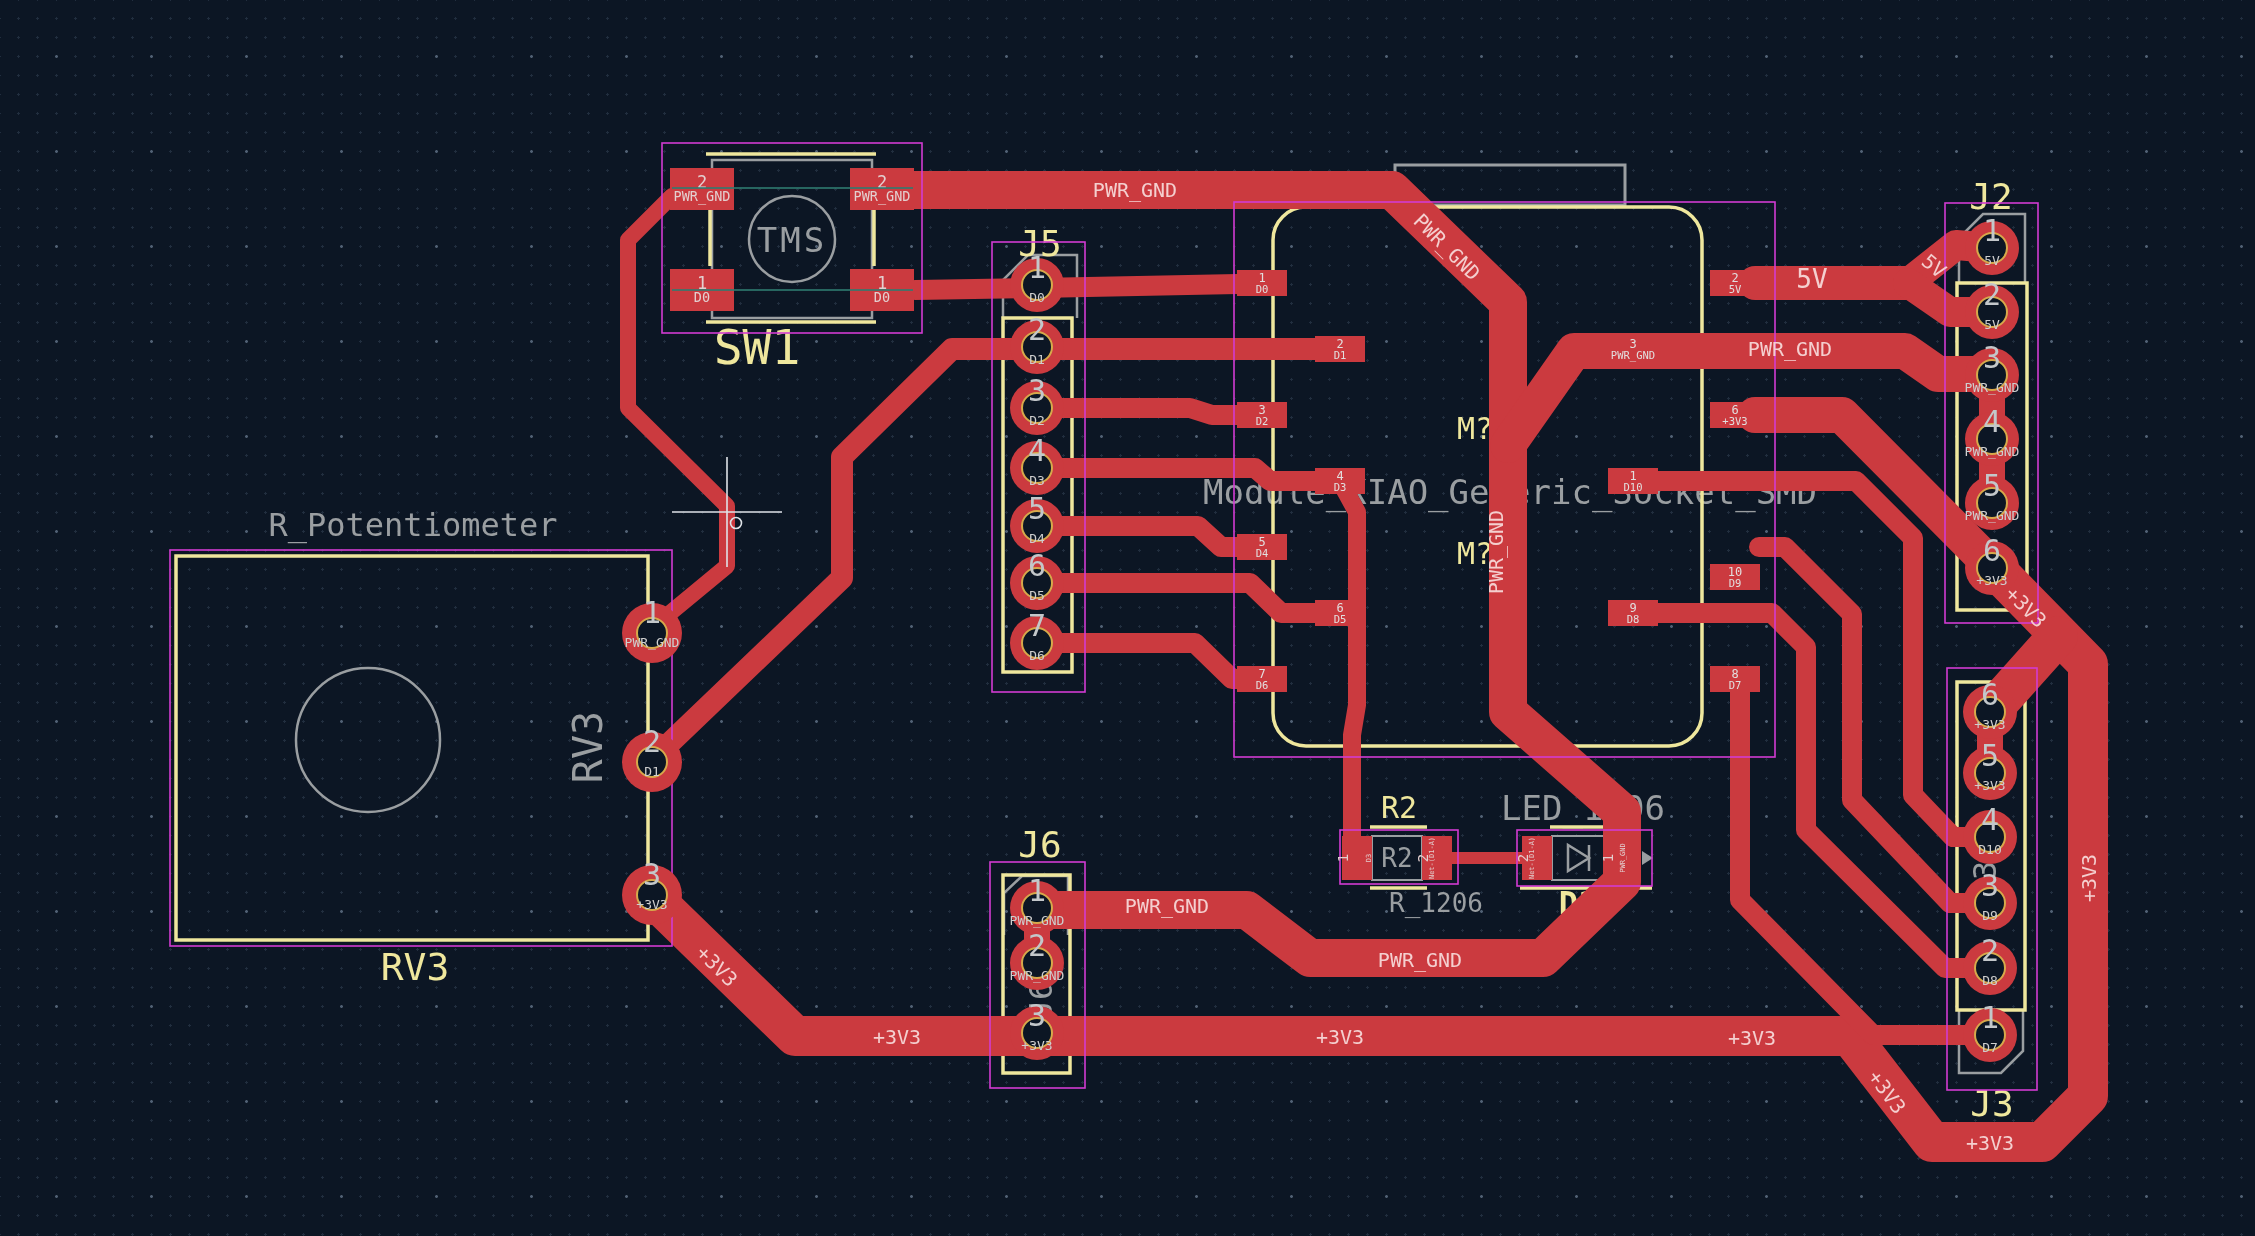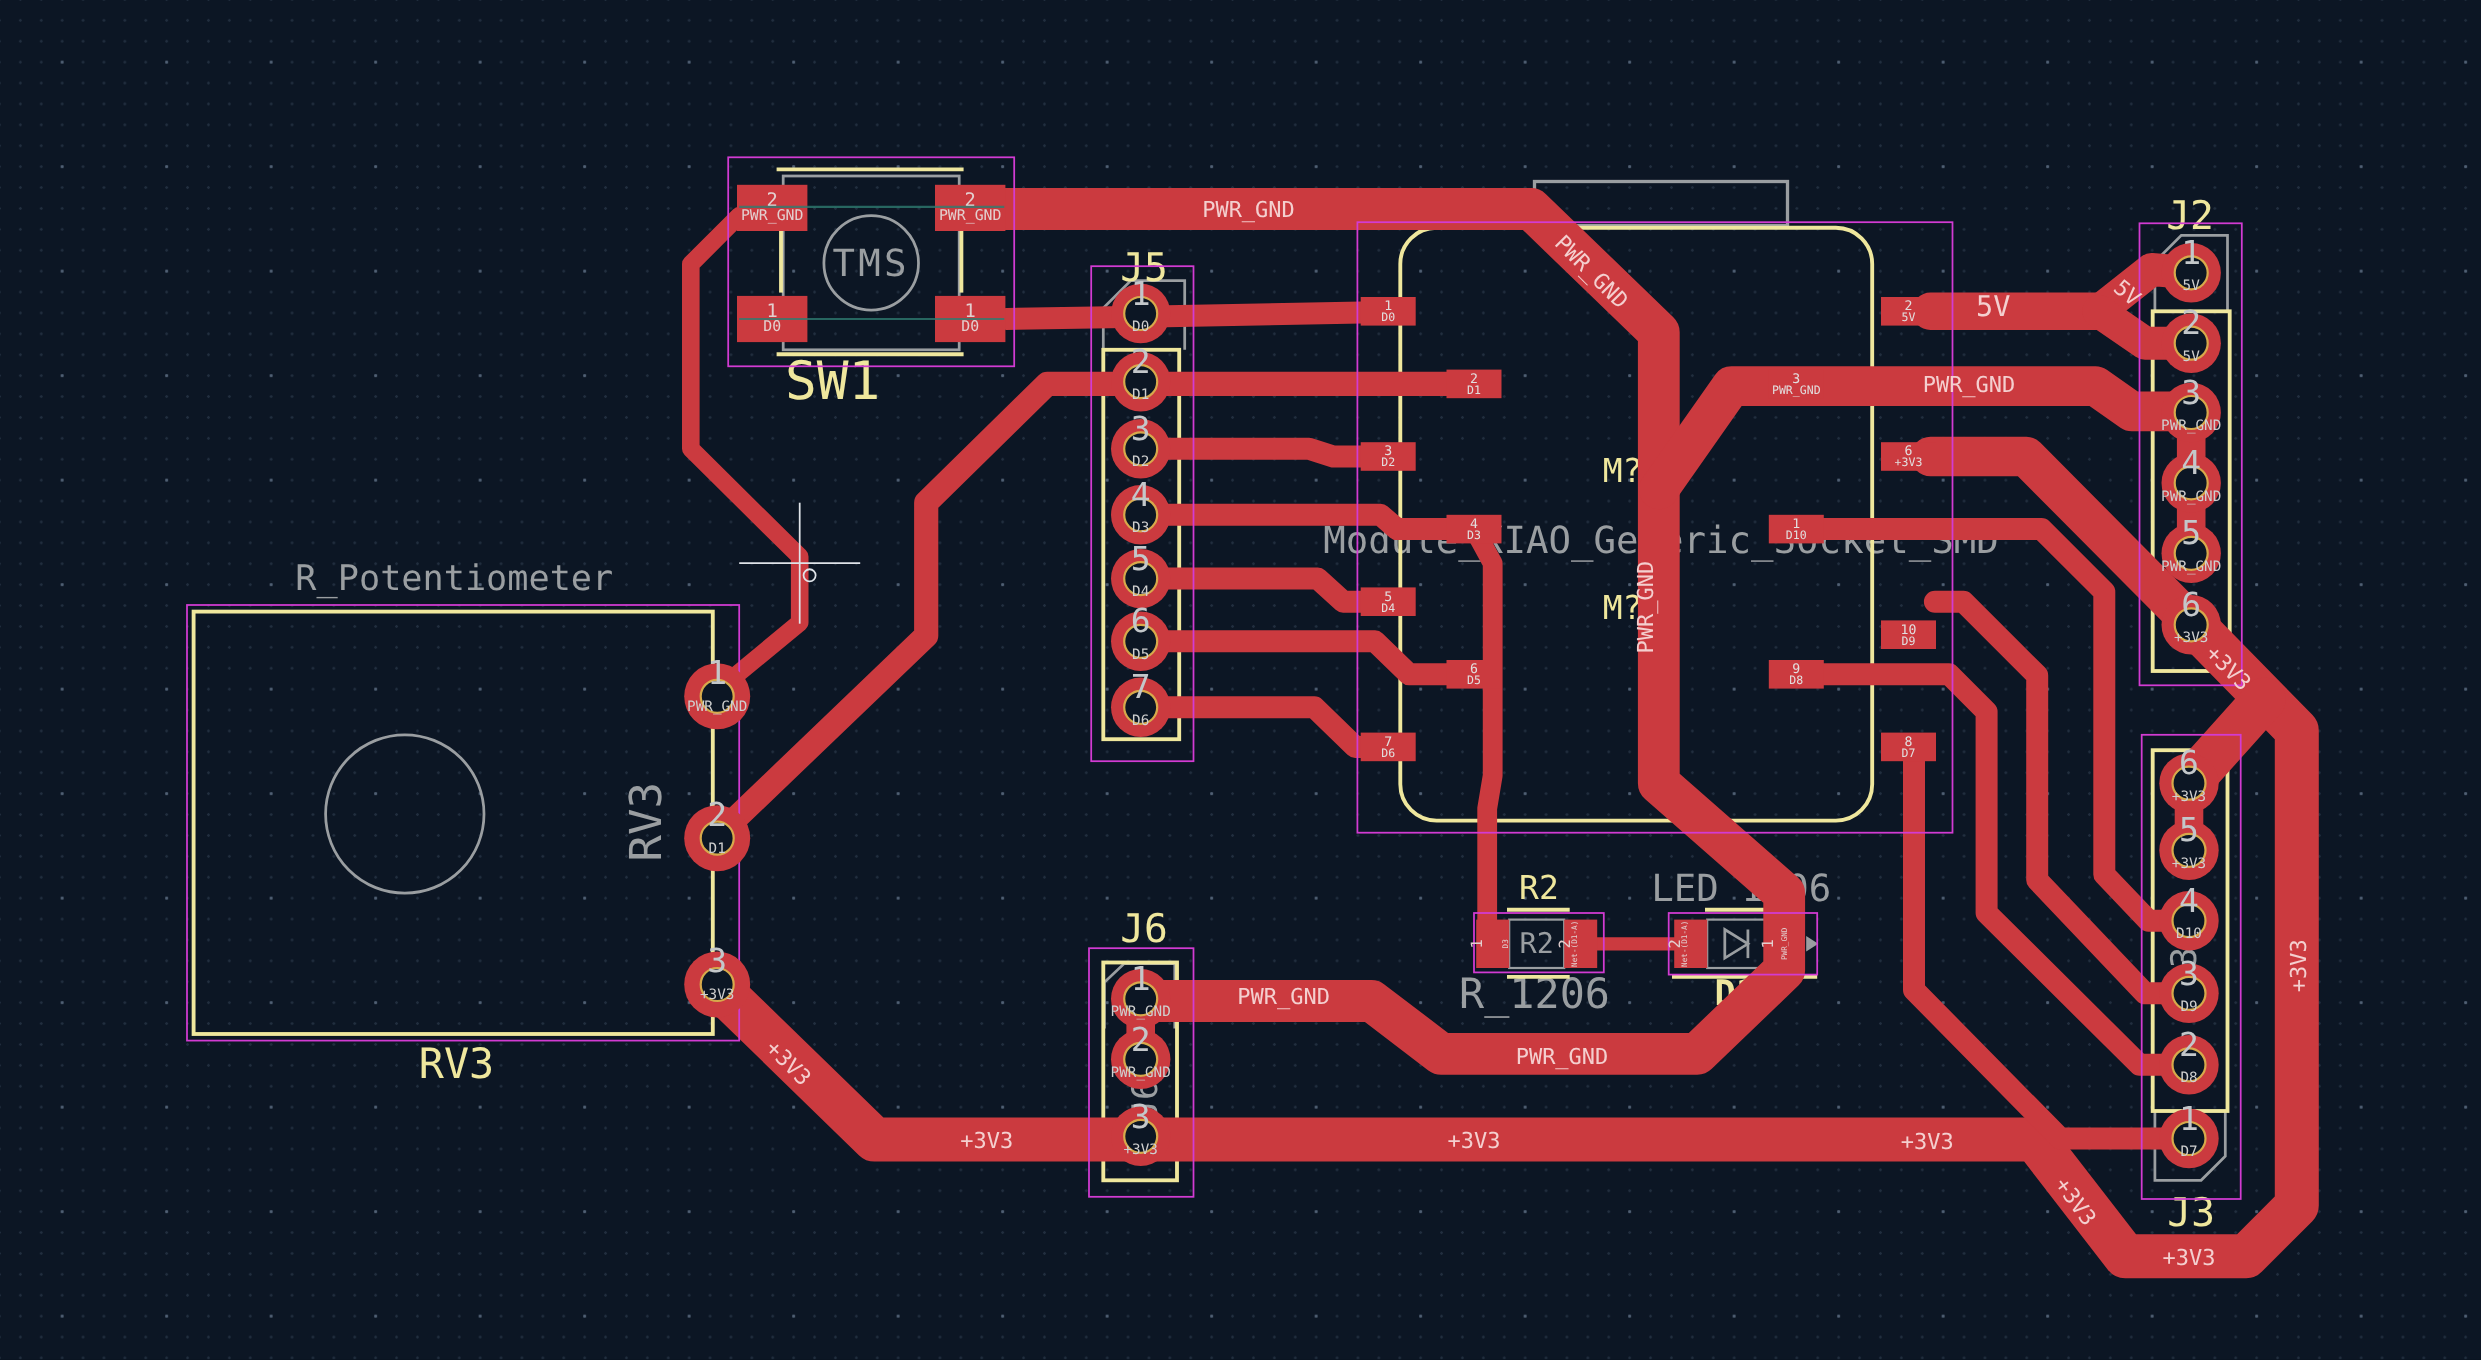--- a/index.html
+++ b/index.html
@@ -77,21 +77,21 @@
       <path d="M1959,1010 L1959,1073 L2001,1073 L2023,1051 L2023,1010"></path>
       <rect x="1372" y="836" width="50" height="44" stroke-width="2"></rect>
       <rect x="1552" y="836" width="56" height="44" stroke-width="2"></rect>
       <path d="M1568,845 L1568,871 L1589,858 Z"></path>
       <line x1="1589" y1="845" x2="1589" y2="871"></line>
     </g>
     <path d="M1642,851 L1642,865 L1653,858 Z" fill="#9a9ea1" stroke="none"></path>
   </svg>
   <div class="txt fabtxt" style="left:413px;top:525px;font-size:32px">R_Potentiometer</div>
   <div class="txt fabtxt" style="left:1510px;top:492px;font-size:34px">Module_XIAO_Generic_Socket_SMD</div>
-  <div class="txt fabtxt" style="left:1395px;top:903px;font-size:38px">R_1206</div>
+  <div class="txt fabtxt" style="left:1436px;top:903px;font-size:26px">R_1206</div>
   <div class="txt fabtxt" style="left:1583px;top:808px;font-size:34px">LED_1206</div>
   <div class="txt fabtxt" style="left:792px;top:240px;font-size:34px;letter-spacing:3px">TMS</div>
   <div class="txt fabtxt" style="left:1397px;top:858px;font-size:26px">R2</div>
   <div class="txt fabtxt rm90" style="left:588px;top:747px;font-size:40px">RV3</div>
   <div class="txt fabtxt rm90" style="left:1041px;top:1000px;font-size:32px">J6</div>
   <div class="txt fabtxt rm90" style="left:1986px;top:438px;font-size:32px">J2</div>
   <div class="txt fabtxt rm90" style="left:1985px;top:880px;font-size:32px">J3</div>
 
   <svg class="layer z3" width="2255" height="1236">
     <g fill="none" stroke="#efe79d" stroke-width="3.5">

